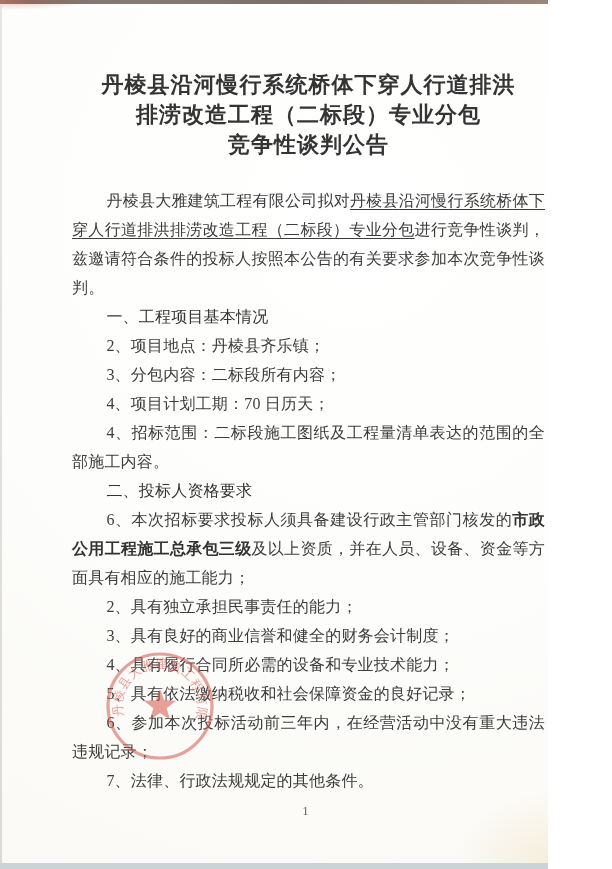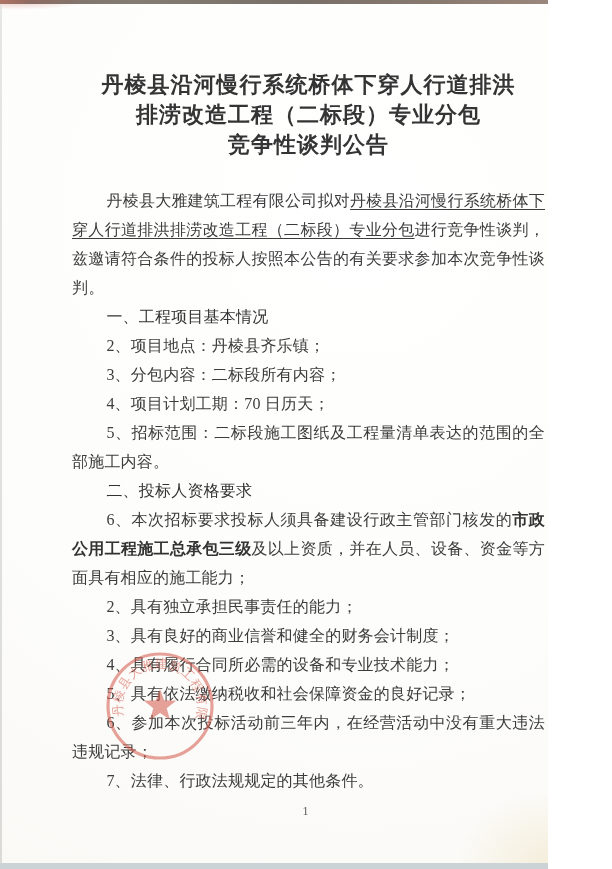--- a/index.html
+++ b/index.html
@@ -52,21 +52,21 @@
       <span>排涝改造工程（二标段）专业分包</span>
       <span>竞争性谈判公告</span>
     </h1>
 
     <p class="para indent"><span>丹棱县大雅建筑工程有限公司拟对</span><span class="u">丹棱县沿河慢行系统桥体下穿人行道排洪排涝改造工程（二标段）专业分包</span><span>进行竞争性谈判，兹邀请符合条件的投标人按照本公告的有关要求参加本次竞争性谈判。</span></p>
 
     <p class="para heading">一、工程项目基本情况</p>
     <p class="para indent">2、项目地点：丹棱县齐乐镇；</p>
     <p class="para indent">3、分包内容：二标段所有内容；</p>
     <p class="para indent">4、项目计划工期：70 日历天；</p>
-    <p class="para indent">5、招标范围：二标段施工图纸及工程量清单表达的范围的全部施工内容。</p>
+    <p class="para indent">4、招标范围：二标段施工图纸及工程量清单表达的范围的全部施工内容。</p>
 
     <p class="para heading">二、投标人资格要求</p>
     <p class="para indent"><span>6、本次招标要求投标人须具备建设行政主管部门核发的</span><span class="b">市政公用工程施工总承包三级</span><span>及以上资质，并在人员、设备、资金等方面具有相应的施工能力；</span></p>
     <p class="para indent">2、具有独立承担民事责任的能力；</p>
     <p class="para indent">3、具有良好的商业信誉和健全的财务会计制度；</p>
     <p class="para indent">4、具有履行合同所必需的设备和专业技术能力；</p>
     <p class="para indent">5、具有依法缴纳税收和社会保障资金的良好记录；</p>
     <p class="para indent">6、参加本次投标活动前三年内，在经营活动中没有重大违法违规记录；</p>
     <p class="para indent">7、法律、行政法规规定的其他条件。</p>
 

